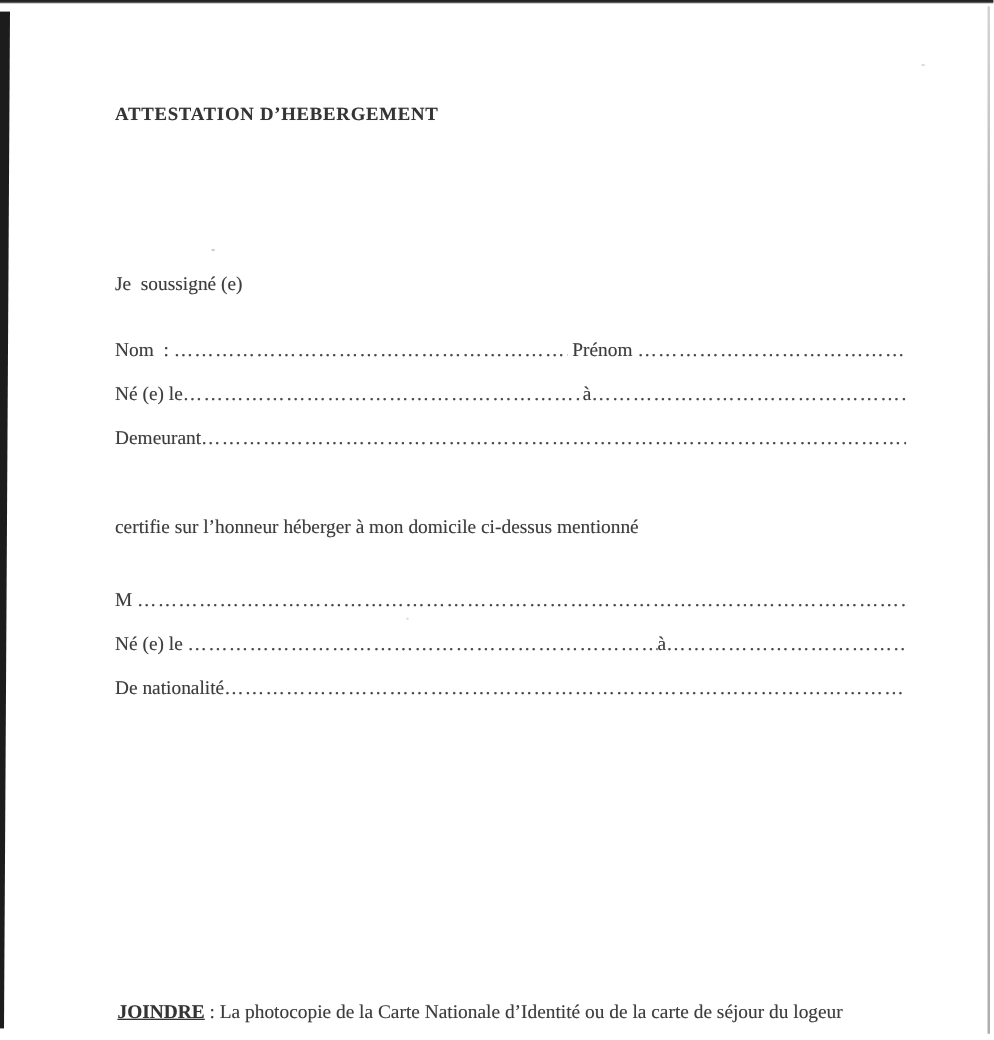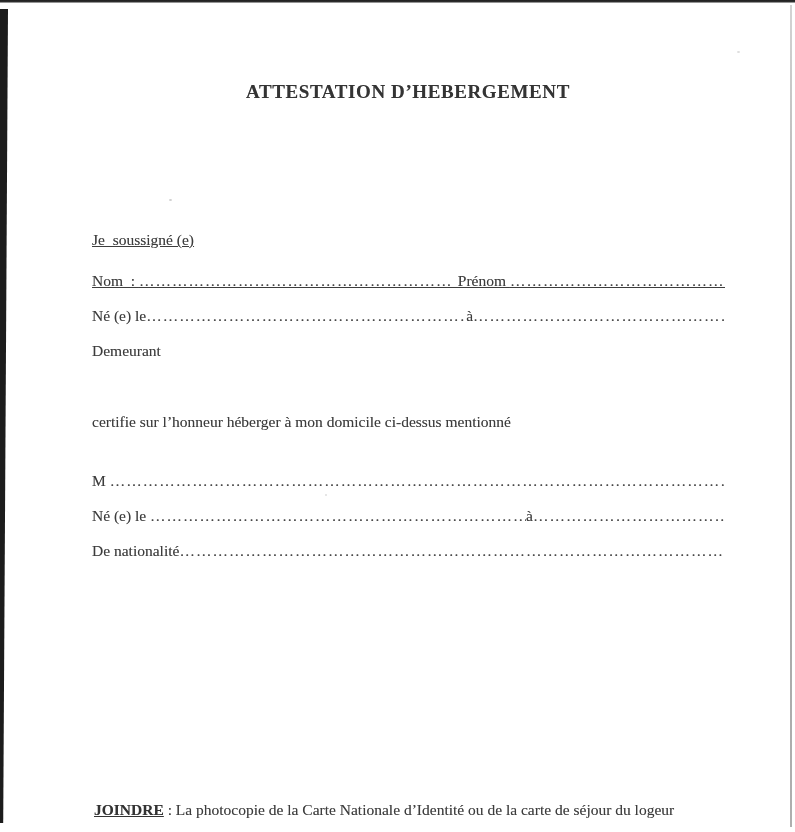--- a/index.html
+++ b/index.html
@@ -36,43 +36,43 @@
   .t {
     position: absolute;
     font-size: 15.5px;
     line-height: 20px;
     white-space: pre;
     color: #3d3d3d;
     text-shadow: 0 0 0.6px rgba(70,70,70,0.45);
   }
   .title {
     top: 82px; left: 92px; width: 632px;
-    text-align: center;
-    font-size: 19px; font-weight: bold; letter-spacing: 0.6px;
+    text-align: left;
+    font-size: 15px; font-weight: bold; letter-spacing: 0.6px;
     color: #343434;
   }
   .row {
     display: flex;
     align-items: stretch;
     width: 633px;
     height: 20px;
     overflow: hidden;
     left: 92px;
   }
   .row > span { flex: 0 0 auto; display: block; height: 20px; line-height: 20px; }
   .fill { overflow: hidden; letter-spacing: 1px; color: #474747; }
   .fill.grow { flex: 1 1 0; min-width: 0; }
   .w315 { width: 315px; }
   .w320 { width: 320px; }
   .w376 { width: 376px; }
 
-  .intro      { top: 230px; left: 92px; text-decoration: underline; }
-  .row-nom    { top: 271px; text-decoration: underline; }
+  .intro      { top: 218px; left: 92px; }
+  .row-nom    { top: 271px; }
   .row-ne1    { top: 306px; }
-  .row-dem    { top: 341px; flex-direction: column; }
+  .row-dem    { top: 341px; }
   .certifie   { top: 412px; left: 92px; text-align: center; }
   .row-m      { top: 471px; }
   .row-ne2    { top: 506px; }
   .row-nat    { top: 541px; }
   .sigblock   { top: 595px; left: 427px; line-height: 21px; }
   .footer     { top: 760px; left: 94px; width: 650px; line-height: 20px; }
   .joindre    { font-weight: bold; text-decoration: underline; color: #333333; }
 </style>
 </head>
 <body>

